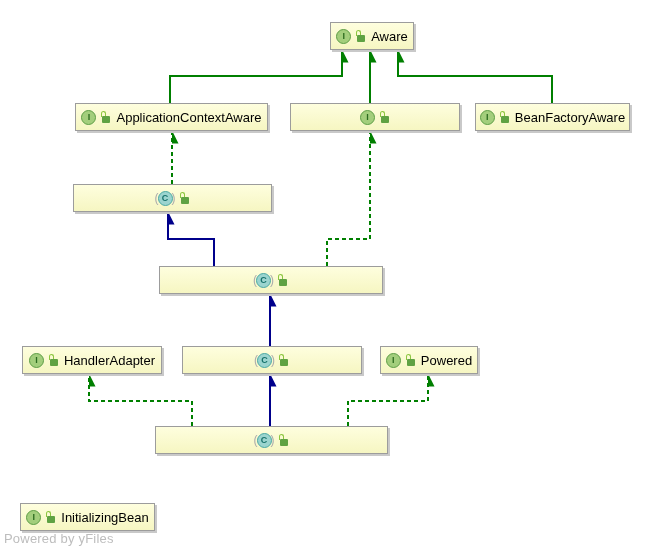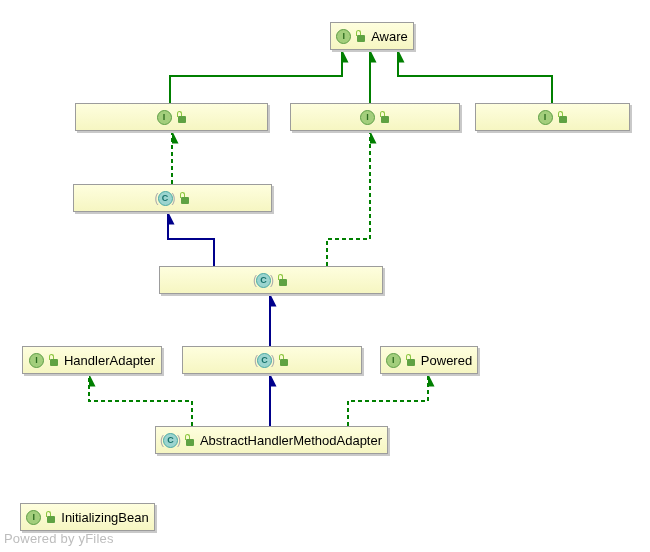--- a/index.html
+++ b/index.html
@@ -102,32 +102,34 @@
           <span class="type-icon iface">I</span>
         </span>
         <span class="lock-icon"></span>
         <span>Aware</span>
       </div>
       <div class="node" style="left: 75px; top: 103px; width: 193px; height: 28px;">
         <span class="icon-wrap">
           <span class="type-icon iface">I</span>
         </span>
         <span class="lock-icon"></span>
+        <span>ApplicationContextAware</span>
       </div>
       <div class="node" style="left: 290px; top: 103px; width: 170px; height: 28px;">
         <span class="icon-wrap">
           <span class="type-icon iface">I</span>
         </span>
         <span class="lock-icon"></span>
       </div>
       <div class="node" style="left: 475px; top: 103px; width: 155px; height: 28px;">
         <span class="icon-wrap">
           <span class="type-icon iface">I</span>
         </span>
         <span class="lock-icon"></span>
+        <span>BeanFactoryAware</span>
       </div>
       <div class="node" style="left: 73px; top: 184px; width: 199px; height: 28px;">
         <span class="icon-wrap">
           <span class="paren">(</span>
           <span class="type-icon cls">C</span>
           <span class="paren">)</span>
         </span>
         <span class="lock-icon"></span>
       </div>
       <div class="node" style="left: 159px; top: 266px; width: 224px; height: 28px;">
@@ -160,21 +162,20 @@
         <span class="lock-icon"></span>
         <span>Powered</span>
       </div>
       <div class="node" style="left: 155px; top: 426px; width: 233px; height: 28px;">
         <span class="icon-wrap">
           <span class="paren">(</span>
           <span class="type-icon cls">C</span>
           <span class="paren">)</span>
         </span>
         <span class="lock-icon"></span>
-        <span>AbstractHandlerMethodAdapter</span>
       </div>
       <div class="node" style="left: 20px; top: 503px; width: 135px; height: 28px;">
         <span class="icon-wrap">
           <span class="type-icon iface">I</span>
         </span>
         <span class="lock-icon"></span>
         <span>InitializingBean</span>
       </div>
     </div>
   <div id="watermark">Powered by yFiles</div>

